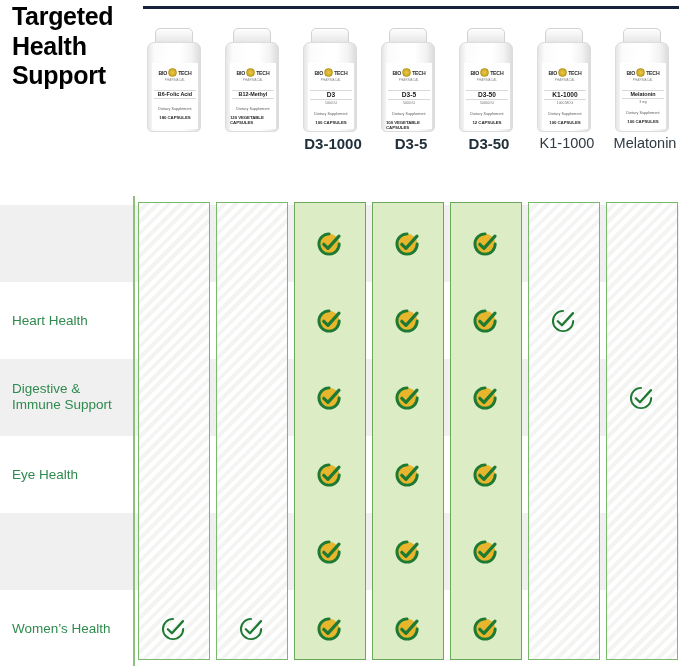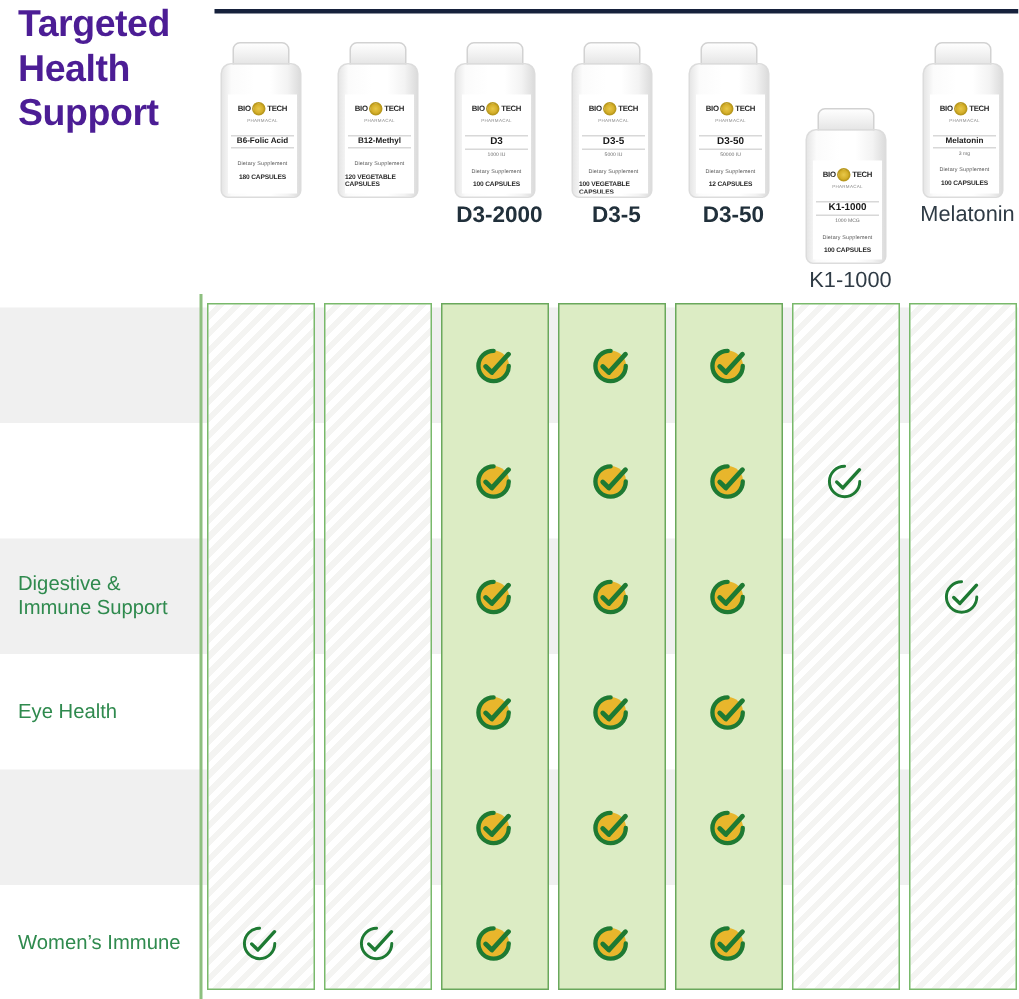--- a/index.html
+++ b/index.html
@@ -15,21 +15,21 @@
 
   
   #page-title {
     position: absolute;
     left: 12px;
     top: 2px;
     width: 122px;
     font-size: 25px;
     line-height: 1.18;
     font-weight: bold;
-    color: #4c1d95;
+    color: #000000;
     letter-spacing: -0.3px;
   }
 
   
   #top-rule {
     position: absolute;
     left: 143px;
     top: 6px;
     width: 536px;
     height: 3px;
@@ -274,21 +274,21 @@
               <span class="brand-txt">TECH</span>
             </div>
             <div class="brand-sub">PHARMACAL</div>
             <div class="prod-name">D3</div>
             <div class="prod-sub">1000 IU</div>
             <div class="prod-diet">Dietary Supplement</div>
             <div class="prod-count">100 CAPSULES</div>
           </div>
         </div>
       </div>
-      <div class="product-name bold"><span>D3-2000</span></div>
+      <div class="product-name bold"><span>D3-1000</span></div>
     </div>
     <div class="product-col" style="left: 238px; width: 72px;">
       <div class="bottle">
         <div class="bottle-cap"></div>
         <div class="bottle-body">
           <div class="bottle-label">
             <div class="brand-row">
               <span class="brand-txt">BIO</span>
               <span class="brand-seal"></span>
               <span class="brand-txt">TECH</span>
@@ -316,21 +316,21 @@
             <div class="brand-sub">PHARMACAL</div>
             <div class="prod-name">D3-50</div>
             <div class="prod-sub">50000 IU</div>
             <div class="prod-diet">Dietary Supplement</div>
             <div class="prod-count">12 CAPSULES</div>
           </div>
         </div>
       </div>
       <div class="product-name bold"><span>D3-50</span></div>
     </div>
-    <div class="product-col" style="left: 394px; width: 72px; margin-top: 44px;">
+    <div class="product-col" style="left: 394px; width: 72px;">
       <div class="bottle">
         <div class="bottle-cap"></div>
         <div class="bottle-body">
           <div class="bottle-label">
             <div class="brand-row">
               <span class="brand-txt">BIO</span>
               <span class="brand-seal"></span>
               <span class="brand-txt">TECH</span>
             </div>
             <div class="brand-sub">PHARMACAL</div>
@@ -361,27 +361,28 @@
           </div>
         </div>
       </div>
       <div class="product-name"><span>Melatonin</span></div>
     </div>
   </div>
 
 <div id="matrix">
     <div class="row-stripe alt" style="top: 9px;"></div>
     <div class="row-stripe plain" style="top: 86px;"></div>
+    <div class="row-label" style="top: 124.5px;"><span>Heart Health</span></div>
     <div class="row-stripe alt" style="top: 163px;"></div>
     <div class="row-label" style="top: 201.5px;"><span>Digestive &amp;</span><br><span>Immune Support</span></div>
     <div class="row-stripe plain" style="top: 240px;"></div>
     <div class="row-label" style="top: 278.5px;"><span>Eye Health</span></div>
     <div class="row-stripe alt" style="top: 317px;"></div>
     <div class="row-stripe plain" style="top: 394px;"></div>
-    <div class="row-label" style="top: 432.5px;"><span>Women’s Immune</span></div>
+    <div class="row-label" style="top: 432.5px;"><span>Women’s Health</span></div>
     <div class="matrix-col plain" style="left: 138px; width: 72px;"></div>
     <div class="matrix-col plain" style="left: 216px; width: 72px;"></div>
     <div class="matrix-col highlight" style="left: 294px; width: 72px;"></div>
     <div class="matrix-col highlight" style="left: 372px; width: 72px;"></div>
     <div class="matrix-col highlight" style="left: 450px; width: 72px;"></div>
     <div class="matrix-col plain" style="left: 528px; width: 72px;"></div>
     <div class="matrix-col plain" style="left: 606px; width: 72px;"></div>
     <div class="check" style="left: 330px; top: 47.5px;">
       <svg viewBox="0 0 32 32">
         <circle cx="15" cy="16" r="11" fill="#e8b62c"></circle>

